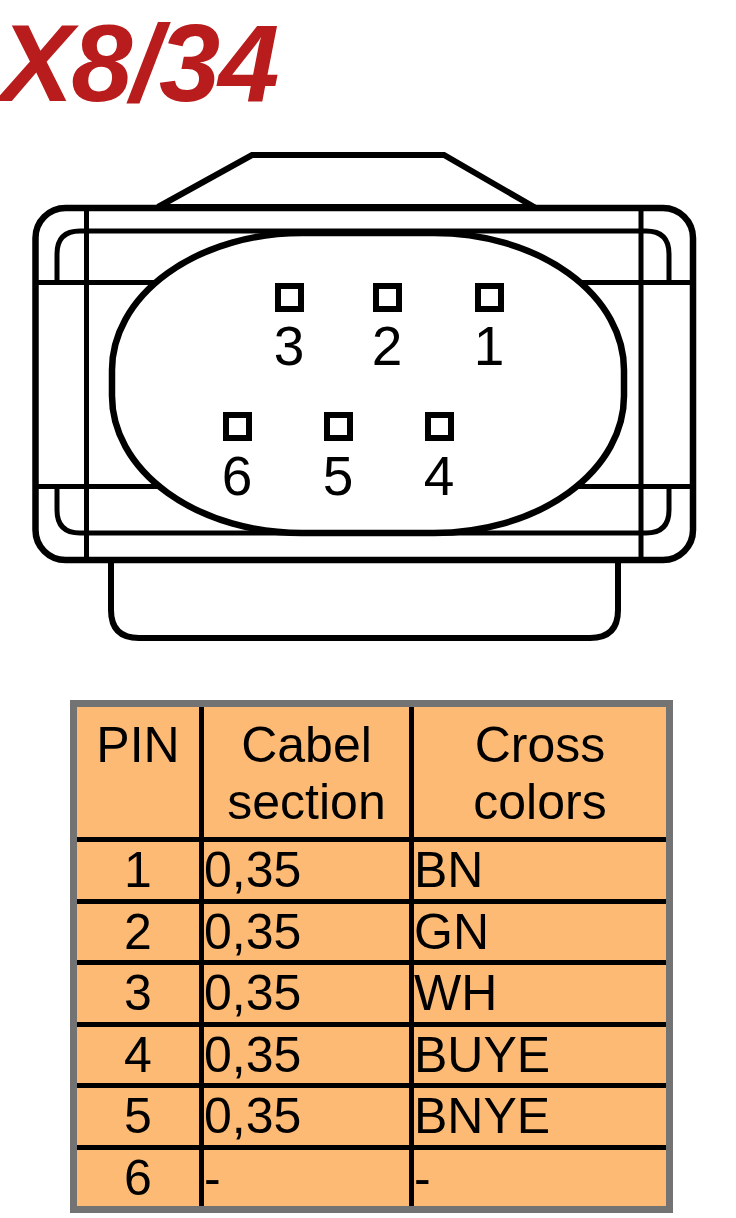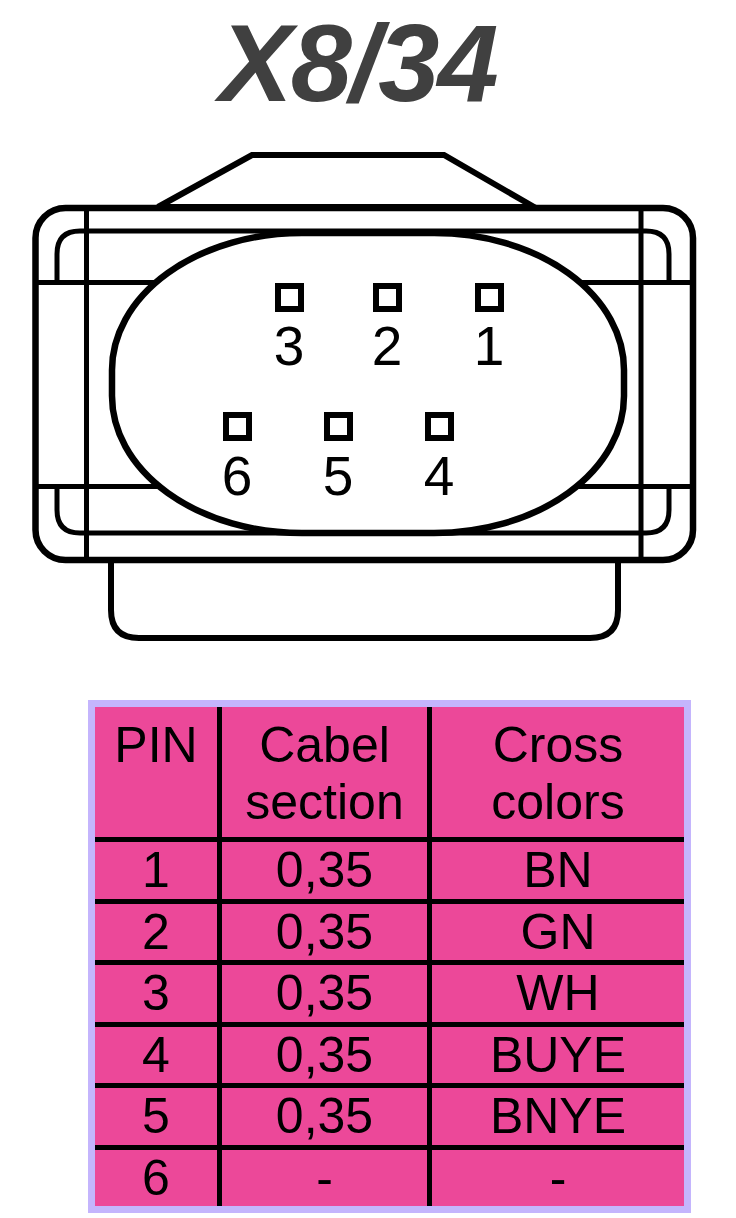--- a/index.html
+++ b/index.html
@@ -7,69 +7,68 @@
     width:736px; height:1218px;
     background:#ffffff;
     position:relative;
     font-family:"Liberation Sans", sans-serif;
     color:#000;
     overflow:hidden;
   }
   .title {
     position:absolute;
     top:8px; left:0; width:716px;
-    text-align:center;
     font-family:"Liberation Sans", sans-serif;
     font-style:italic;
     font-weight:700;
     font-size:110px;
     line-height:1.0;
     letter-spacing:-2px;
-    color:#404040;
+    color:#b91c1c;
   }
   svg.connector {
     position:absolute;
     top:0; left:0;
   }
   svg.connector .ln { fill:none; stroke:#000; }
   svg.connector text {
     font-family:"Liberation Sans", sans-serif;
     font-size:55px;
     fill:#000;
     text-anchor:middle;
   }
   table.pins {
     position:absolute;
-    left:88px; top:700px;
+    left:70px; top:700px;
     width:596px;
     border-collapse:collapse;
     table-layout:fixed;
-    background:#ec4899;
-    border:7px solid #c4b5fd;
+    background:#fdba74;
+    border:7px solid #737373;
   }
   table.pins th, table.pins td {
     border:5px solid #000;
     font-size:50px;
     line-height:1.13;
     padding:0;
     overflow:hidden;
   }
   table.pins th {
     font-weight:400;
     text-align:center;
     vertical-align:top;
     padding-top:10px;
     height:120px;
   }
   table.pins td {
     height:54px;
     vertical-align:middle;
   }
   td.c-pin { text-align:center; }
-  td.c-val { text-align:center; padding-left:14px; }
+  td.c-val { text-align:left; padding-left:14px; }
 </style>
 </head>
 <body>
 
 <div class="title">X8/34</div>
 
 <svg class="connector" width="736" height="665" viewBox="0 0 736 665">
 
   <path class="ln" stroke-width="6" fill="#fff" d="M158,207 L252,155 L444,155 L534,207 Z"></path>
 

